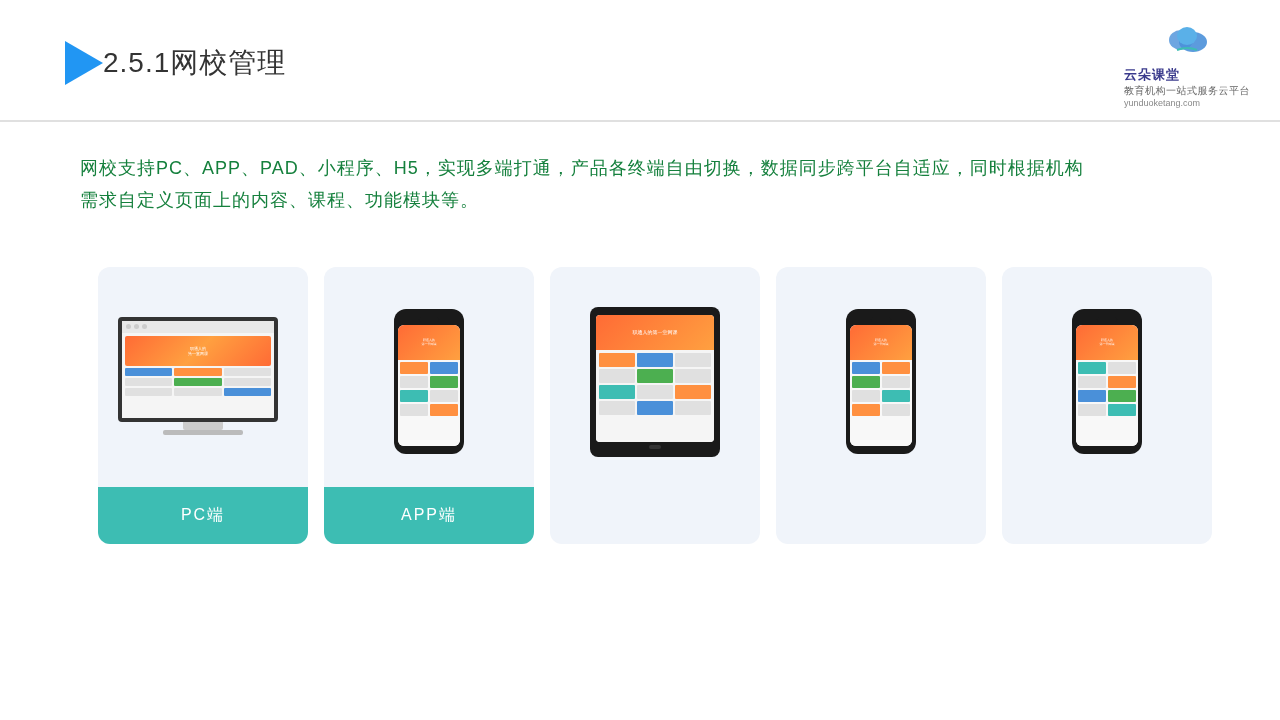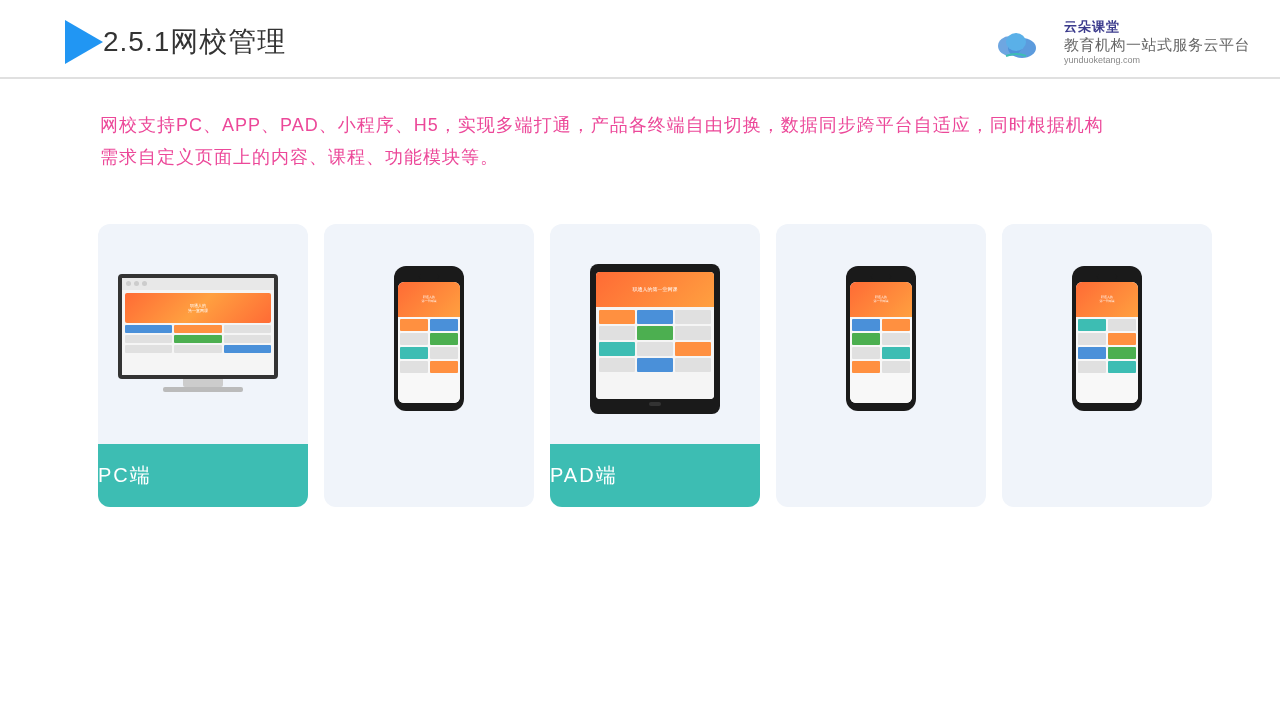--- a/index.html
+++ b/index.html
@@ -40,55 +40,55 @@
       letter-spacing: 1px;
     }
     .header-right {
       display: flex;
       align-items: center;
       gap: 8px;
     }
     .brand-logo {
       display: flex;
       align-items: center;
-      gap: 24px;
+      gap: 12px;
+      flex-direction: column;
     }
     .cloud-icon {
       width: 48px;
       height: 36px;
     }
     .brand-text {
       display: flex;
       flex-direction: column;
       align-items: flex-start;
     }
     .brand-name {
       font-size: 13px;
       color: #3a3a8c;
       font-weight: bold;
       letter-spacing: 1px;
     }
     .brand-sub {
-      font-size: 15px;
+      font-size: 10px;
       color: #666;
       letter-spacing: 0.5px;
     }
     .brand-url {
       font-size: 9px;
       color: #888;
     }
 
     
     .description {
       padding: 30px 92px 10px 80px;
       font-size: 18px;
-      color: #ec4899;
+      color: #15803d;
       line-height: 1.8;
       letter-spacing: 1px;
-      margin-left: 20px;
     }
 
     
     .cards-container {
       display: flex;
       gap: 16px;
       padding: 30px 50px 30px 80px;
       justify-content: center;
       margin-top: 10px;
     }
@@ -110,23 +110,23 @@
       display: flex;
       align-items: center;
       justify-content: center;
       padding: 20px 10px 10px;
       position: relative;
     }
 
     .card-label {
       background: #3DBDB3;
       color: white;
-      font-size: 20px;
+      font-size: 16px;
       font-weight: 500;
-      text-align: left;
+      text-align: center;
       width: 100%;
       padding: 18px 0;
       letter-spacing: 2px;
     }
 
     
     .pc-mock {
       position: relative;
       width: 170px;
       height: 130px;
@@ -424,20 +424,21 @@
               <div class="phone-block"></div>
             </div>
             <div class="phone-row">
               <div class="phone-block"></div>
               <div class="phone-block orange"></div>
             </div>
           </div>
         </div>
       </div>
     </div>
+    <div class="card-label">APP端</div>
   </div>
 
   <div class="card">
     <div class="card-image-area">
       <div class="tablet-mock">
         <div class="tablet-screen">
           <div class="tablet-banner">
             <span class="tablet-banner-text">职通人的第一堂网课</span>
           </div>
           <div class="tablet-content">
@@ -459,21 +460,20 @@
             <div class="tablet-row">
               <div class="tablet-block"></div>
               <div class="tablet-block blue"></div>
               <div class="tablet-block"></div>
             </div>
           </div>
         </div>
         <div class="tablet-home"></div>
       </div>
     </div>
-    <div class="card-label">PAD端</div>
   </div>
 
   <div class="card">
     <div class="card-image-area">
       <div class="phone-mock">
         <div class="phone-notch"></div>
         <div class="phone-screen">
           <div class="phone-screen-banner">
             <span class="phone-banner-text">职通人的<br>第一堂网课</span>
           </div>

